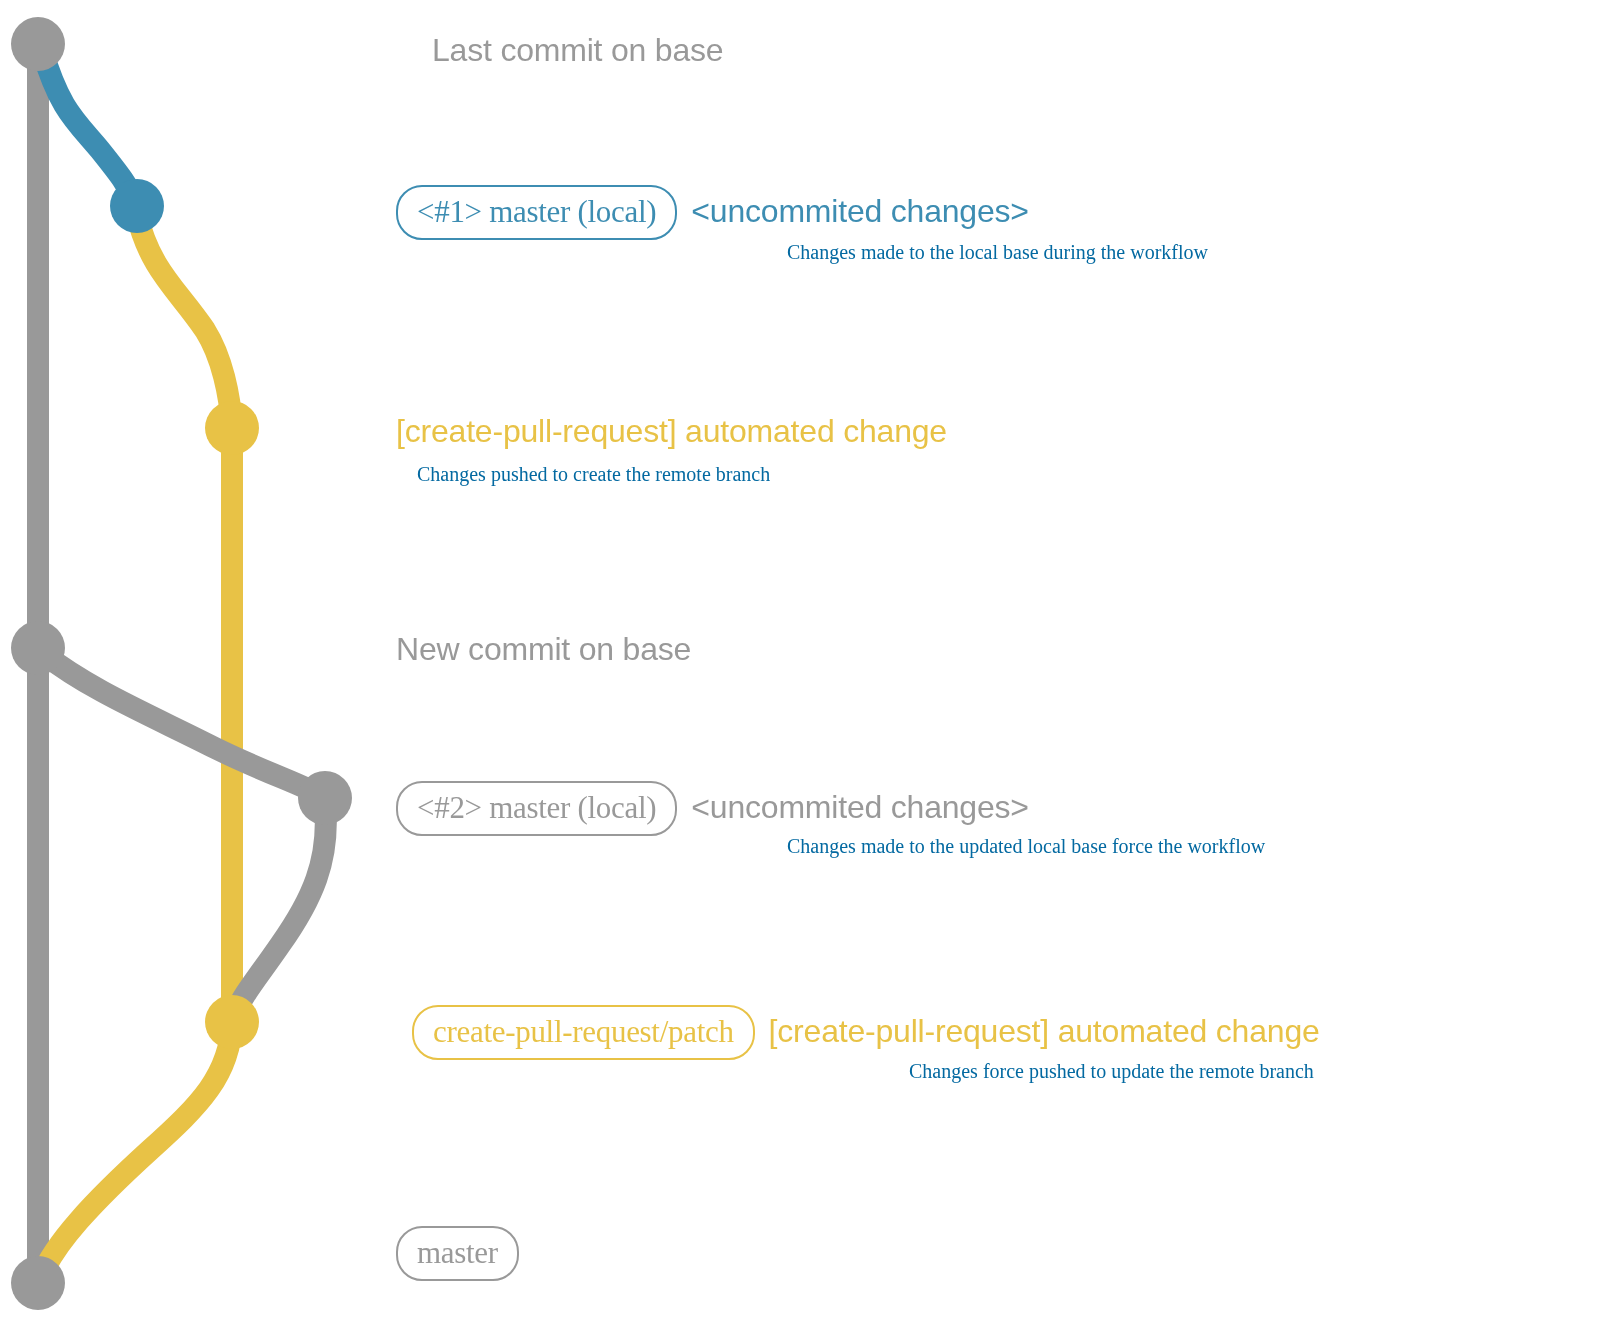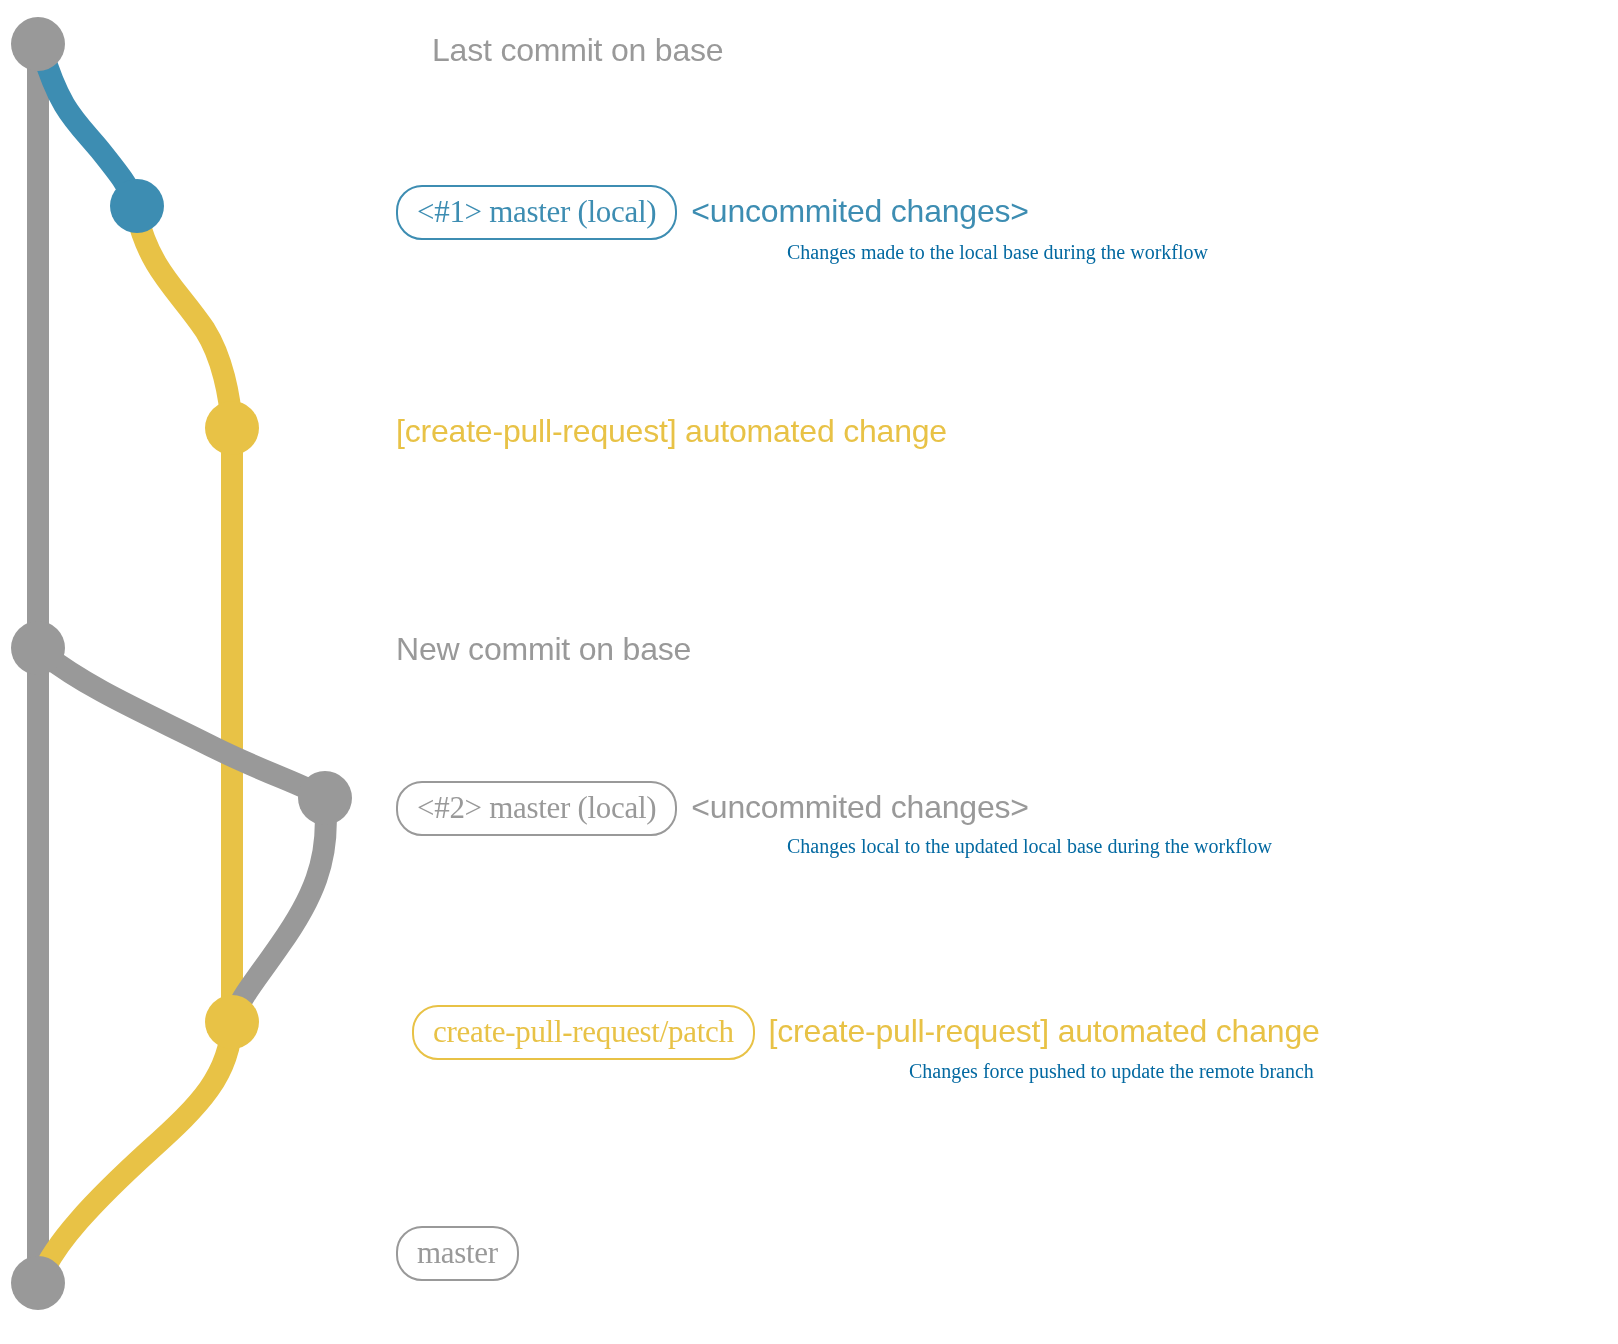--- a/index.html
+++ b/index.html
@@ -100,28 +100,29 @@
 
   <div class="plain-label gray" style="left:396px; top:32px;margin-left:36px;">Last commit on base</div>
 
   <div class="row" style="left:396px; top:185px;">
     <span class="badge blue">&lt;#1&gt; master (local)</span>
     <span class="subject blue">&lt;uncommited changes&gt;</span>
   </div>
   <div class="desc" style="left:787px; top:241px;">Changes made to the local base during the workflow</div>
 
   <div class="plain-label yellow" style="left:396px; top:413px;">[create-pull-request] automated change</div>
+  <div class="desc" style="left:417px; top:463px;">Changes pushed to create the remote branch</div>
 
   <div class="plain-label gray" style="left:396px; top:631px;">New commit on base</div>
 
   <div class="row" style="left:396px; top:781px;">
     <span class="badge gray">&lt;#2&gt; master (local)</span>
     <span class="subject gray">&lt;uncommited changes&gt;</span>
   </div>
-  <div class="desc" style="left:787px; top:835px;">Changes local to the updated local base during the workflow</div>
+  <div class="desc" style="left:787px; top:835px;">Changes made to the updated local base force the workflow</div>
 
   <div class="row" style="left:412px; top:1005px;">
     <span class="badge yellow">create-pull-request/patch</span>
     <span class="subject yellow">[create-pull-request] automated change</span>
   </div>
   <div class="desc" style="left:877px; top:1060px;margin-left:32px;">Changes force pushed to update the remote branch</div>
 
   <div class="row" style="left:396px; top:1226px;">
     <span class="badge gray">master</span>
   </div>

